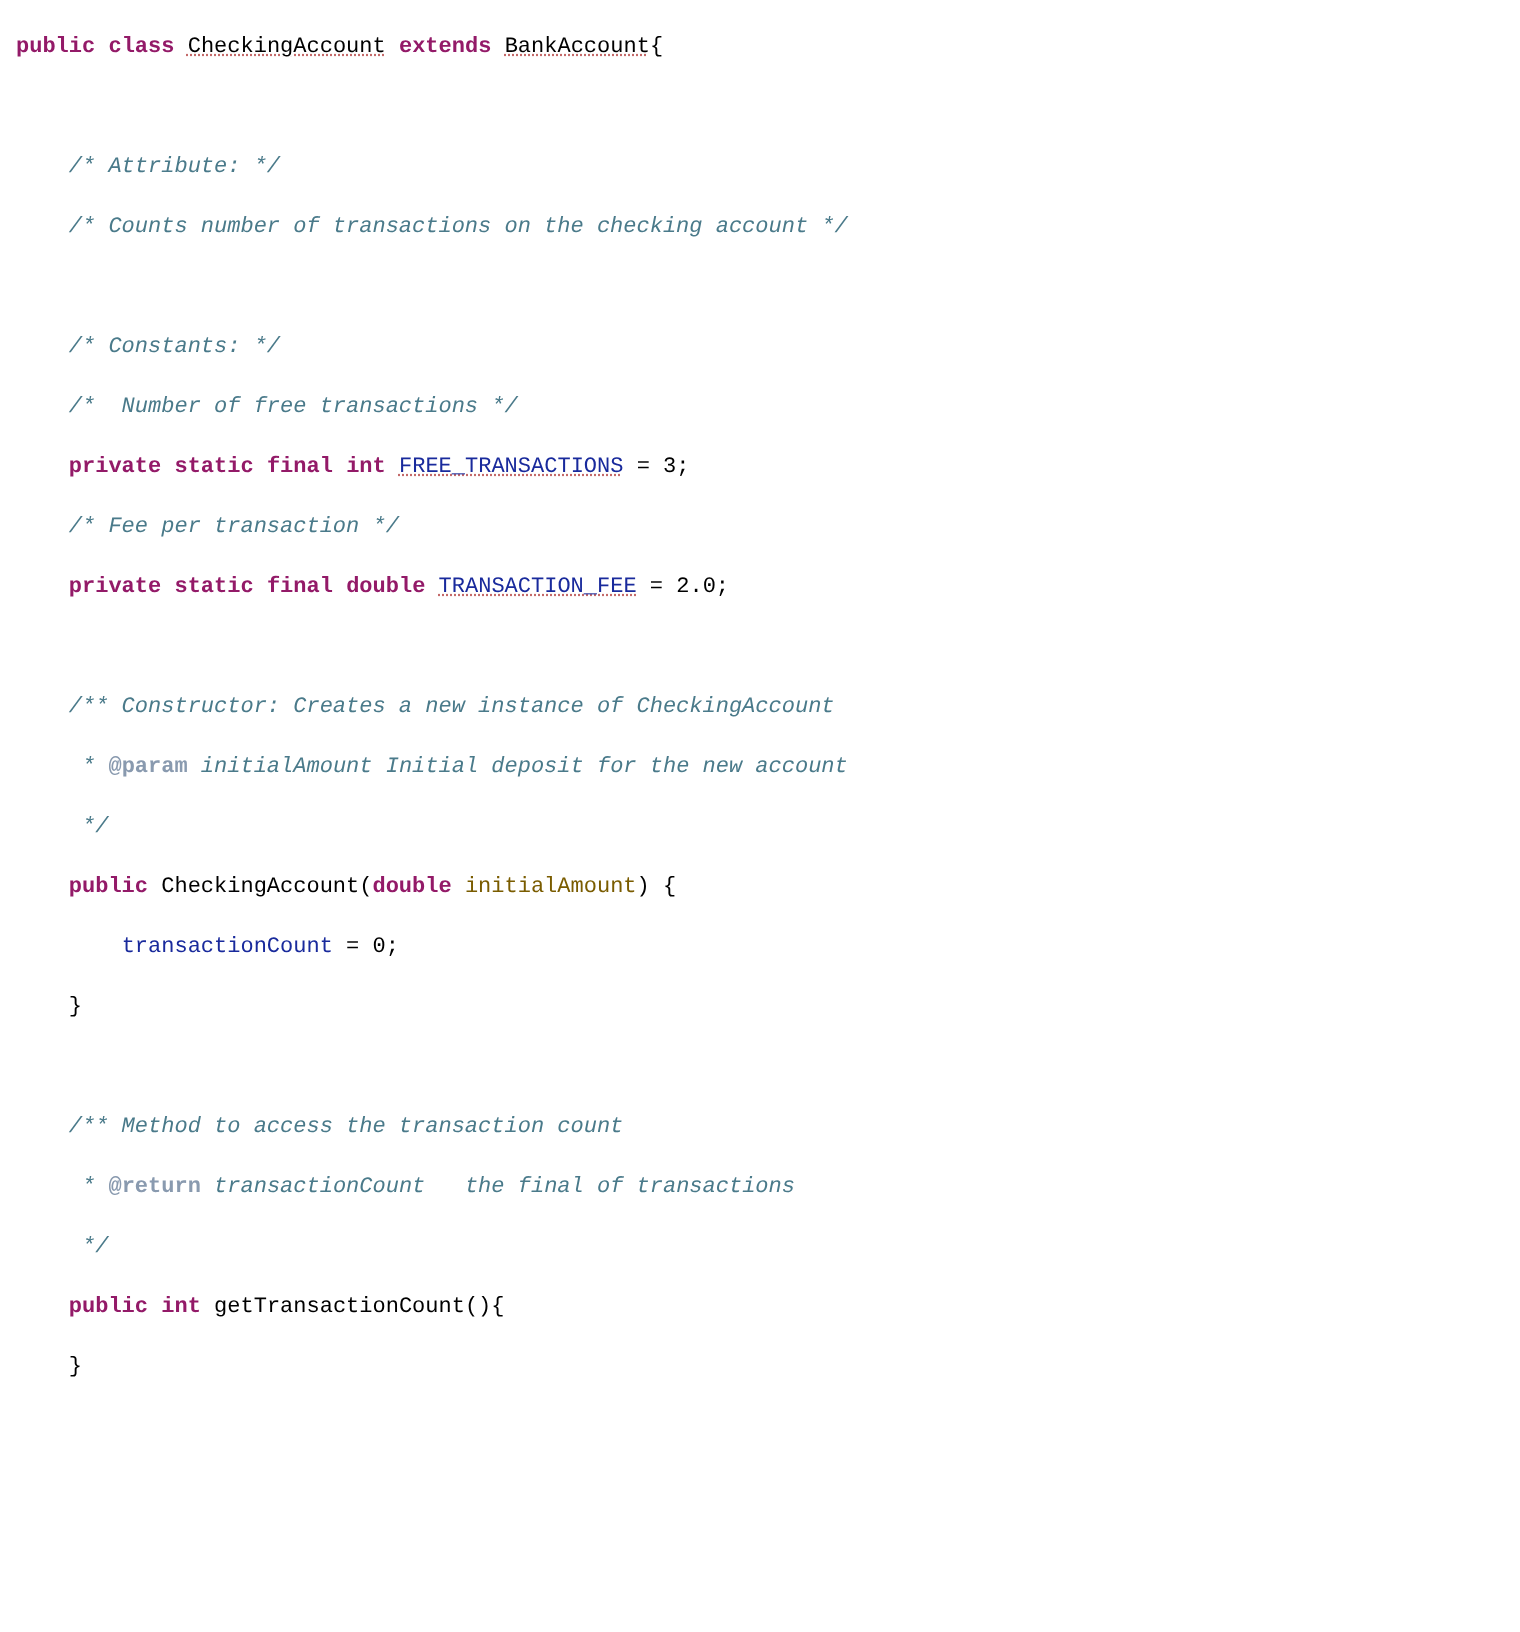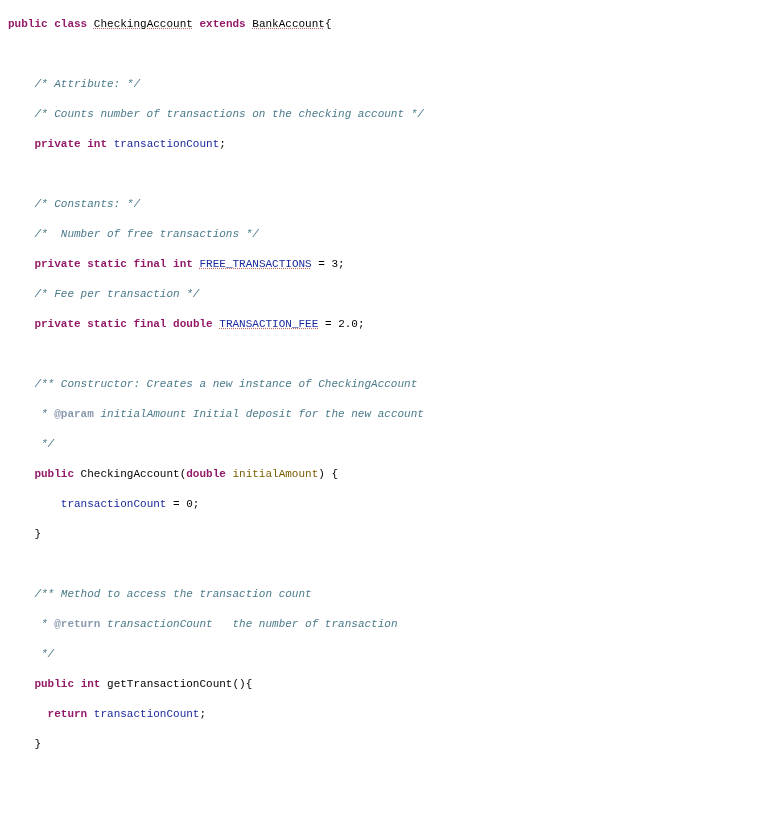--- a/index.html
+++ b/index.html
@@ -29,40 +29,38 @@
   }
 </style>
 </head>
 <body>
 
 <div class="editor">
 <div class="line"><span class="kw">public</span><span> </span><span class="kw">class</span><span> </span><span class="squig">CheckingAccount</span><span> </span><span class="kw">extends</span><span> </span><span class="squig">BankAccount</span><span>{</span></div>
 <div class="line"></div>
 <div class="line"><span class="cm">    /* Attribute: */</span></div>
 <div class="line"><span class="cm">    /* Counts number of transactions on the checking account */</span></div>
-<div class="line"><span>    </span><span class="kw">private</span><span> </span><span class="kw">int</span><span> </span><span class="fld">transactionCount</span><span>;</span></div>
 <div class="line"></div>
 <div class="line"><span class="cm">    /* Constants: */</span></div>
 <div class="line"><span class="cm">    /*  Number of free transactions */</span></div>
 <div class="line"><span>    </span><span class="kw">private</span><span> </span><span class="kw">static</span><span> </span><span class="kw">final</span><span> </span><span class="kw">int</span><span> </span><span class="fld squig">FREE_TRANSACTIONS</span><span> = 3;</span></div>
 <div class="line"><span class="cm">    /* Fee per transaction */</span></div>
 <div class="line"><span>    </span><span class="kw">private</span><span> </span><span class="kw">static</span><span> </span><span class="kw">final</span><span> </span><span class="kw">double</span><span> </span><span class="fld squig">TRANSACTION_FEE</span><span> = 2.0;</span></div>
 <div class="line"></div>
 <div class="line"><span class="cm">    /** Constructor: Creates a new instance of CheckingAccount</span></div>
 <div class="line"><span class="cm">     * </span><span class="tag">@param</span><span class="cm"> initialAmount Initial deposit for the new account</span></div>
 <div class="line"><span class="cm">     */</span></div>
 <div class="line"><span>    </span><span class="kw">public</span><span> CheckingAccount(</span><span class="kw">double</span><span> </span><span class="ann">initialAmount</span><span>) {</span></div>
 <div class="line"><span>        </span><span class="fld">transactionCount</span><span> = 0;</span></div>
 <div class="line"><span>    }</span></div>
 <div class="line"></div>
 <div class="line"><span class="cm">    /** Method to access the transaction count</span></div>
-<div class="line"><span class="cm">     * </span><span class="tag">@return</span><span class="cm"> transactionCount   the number of transaction</span></div>
+<div class="line"><span class="cm">     * </span><span class="tag">@return</span><span class="cm"> transactionCount   the final of transactions</span></div>
 <div class="line"><span class="cm">     */</span></div>
 <div class="line"><span>    </span><span class="kw">public</span><span> </span><span class="kw">int</span><span> getTransactionCount(){</span></div>
-<div class="line"><span>      </span><span class="kw">return</span><span> </span><span class="fld">transactionCount</span><span>;</span></div>
 <div class="line"><span>    }</span></div>
 <div class="line"></div>
 
 
 
 
 
 
 
 

